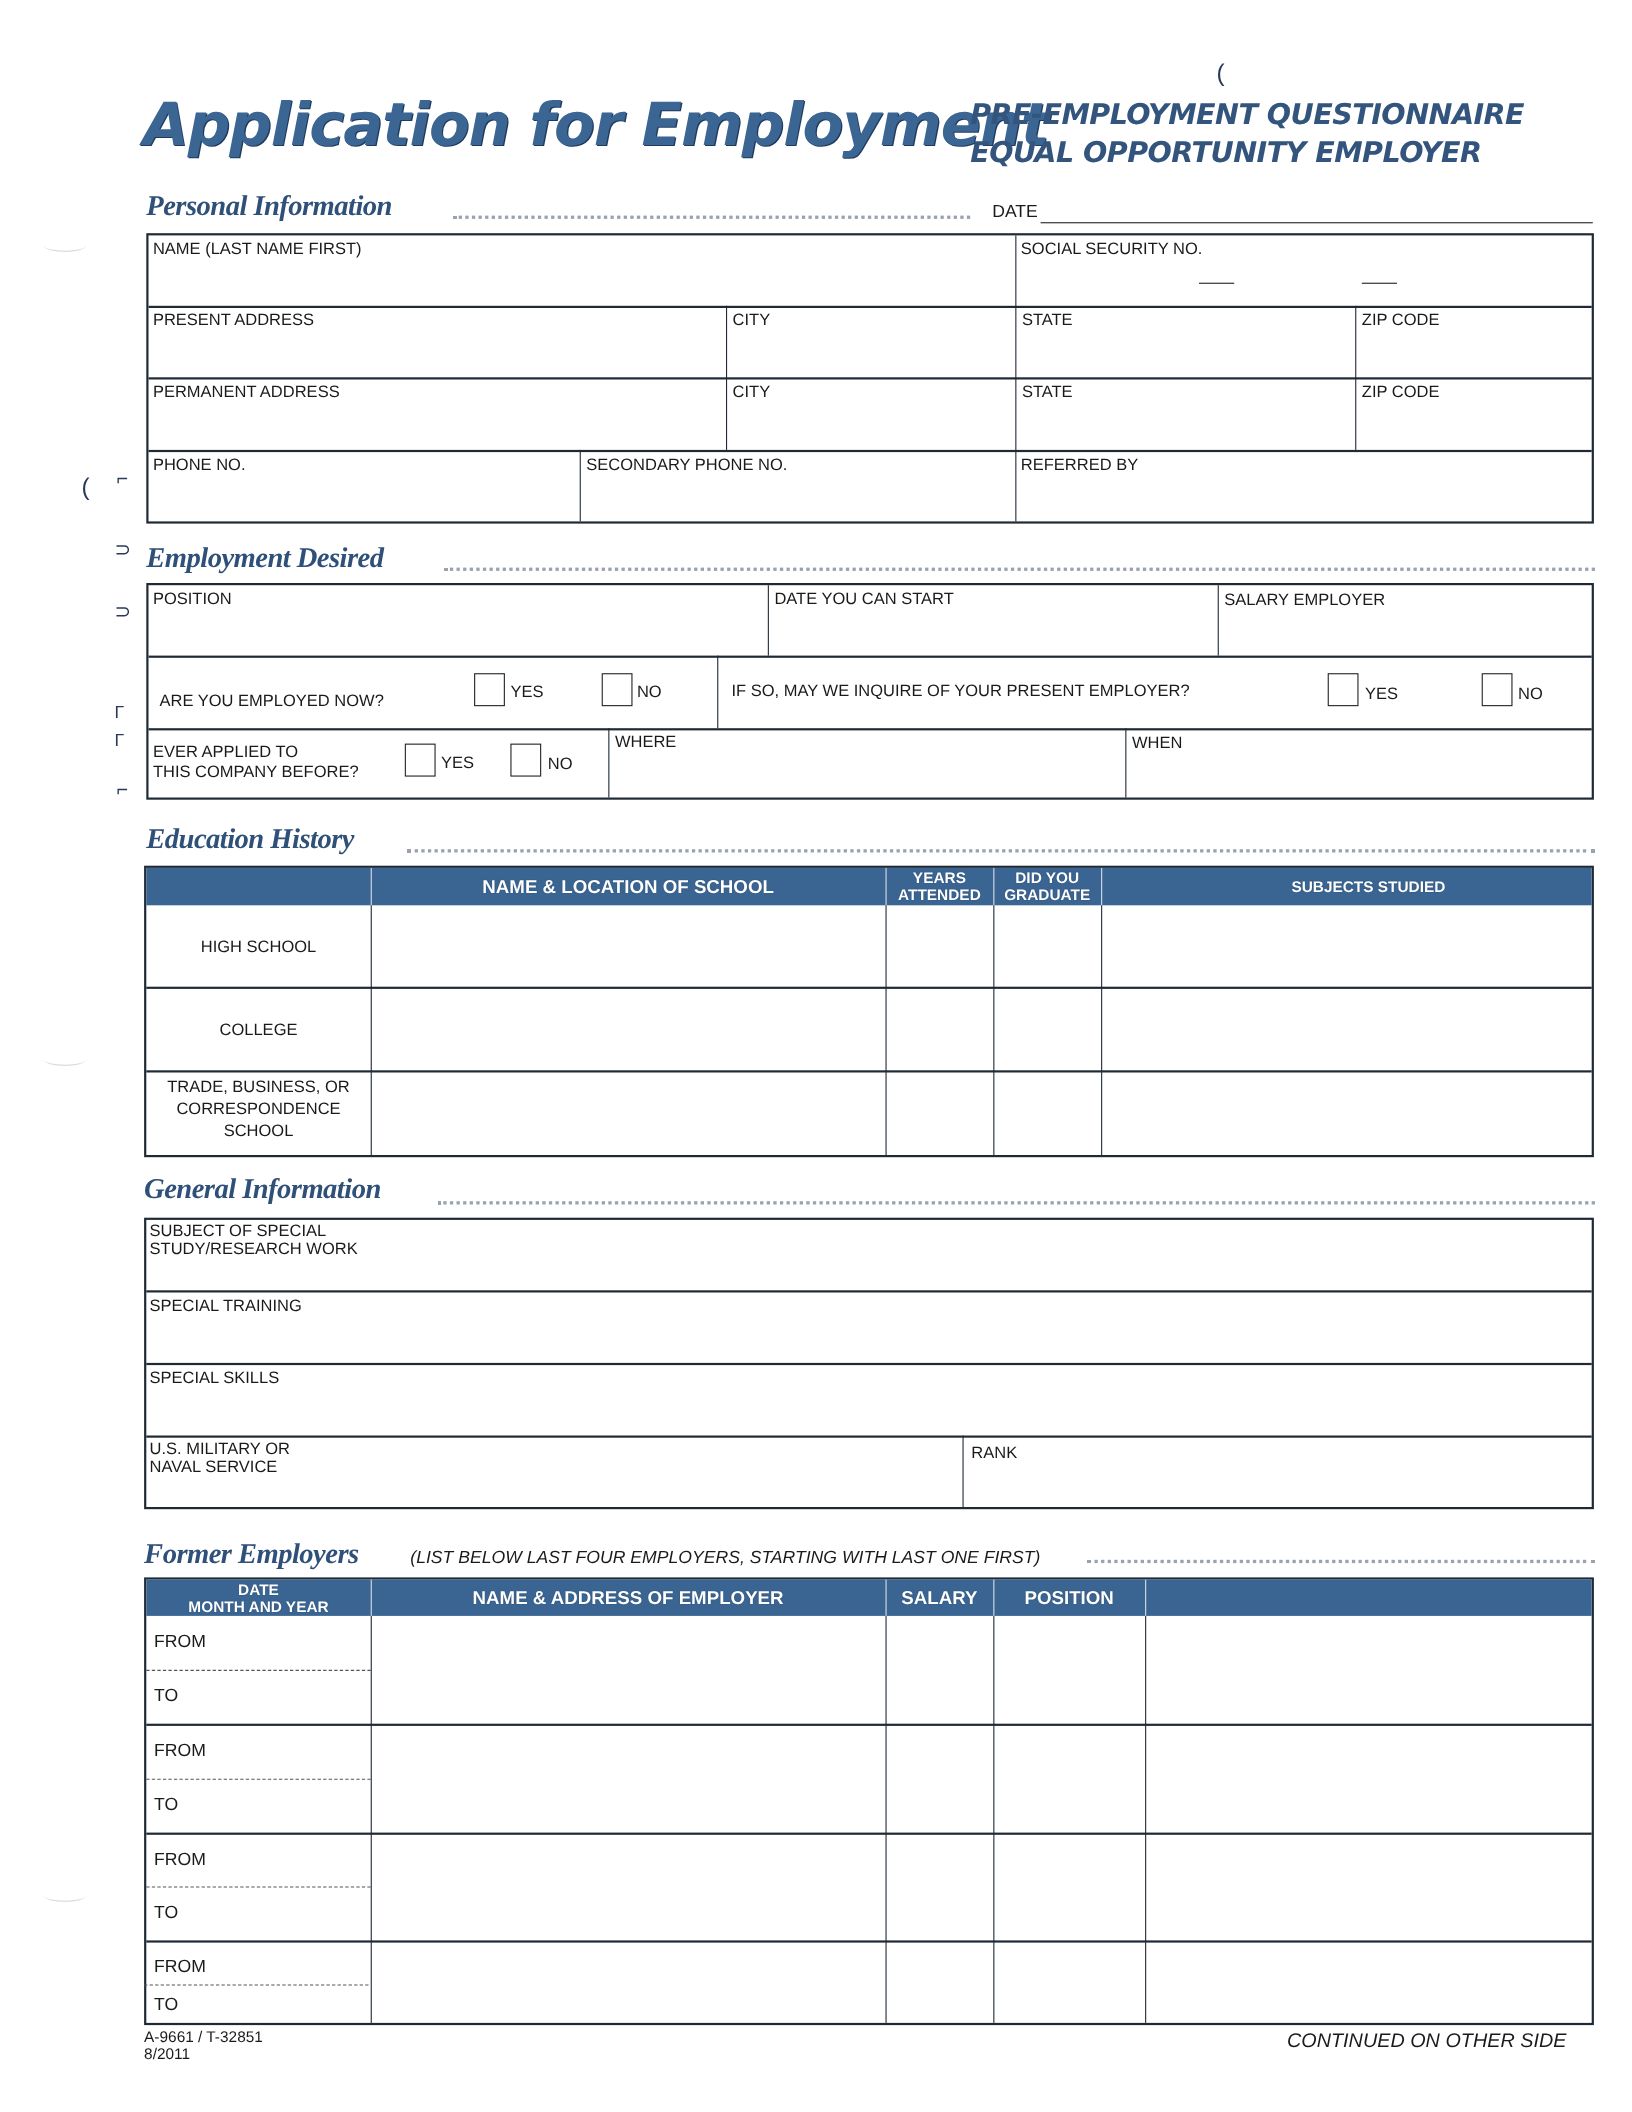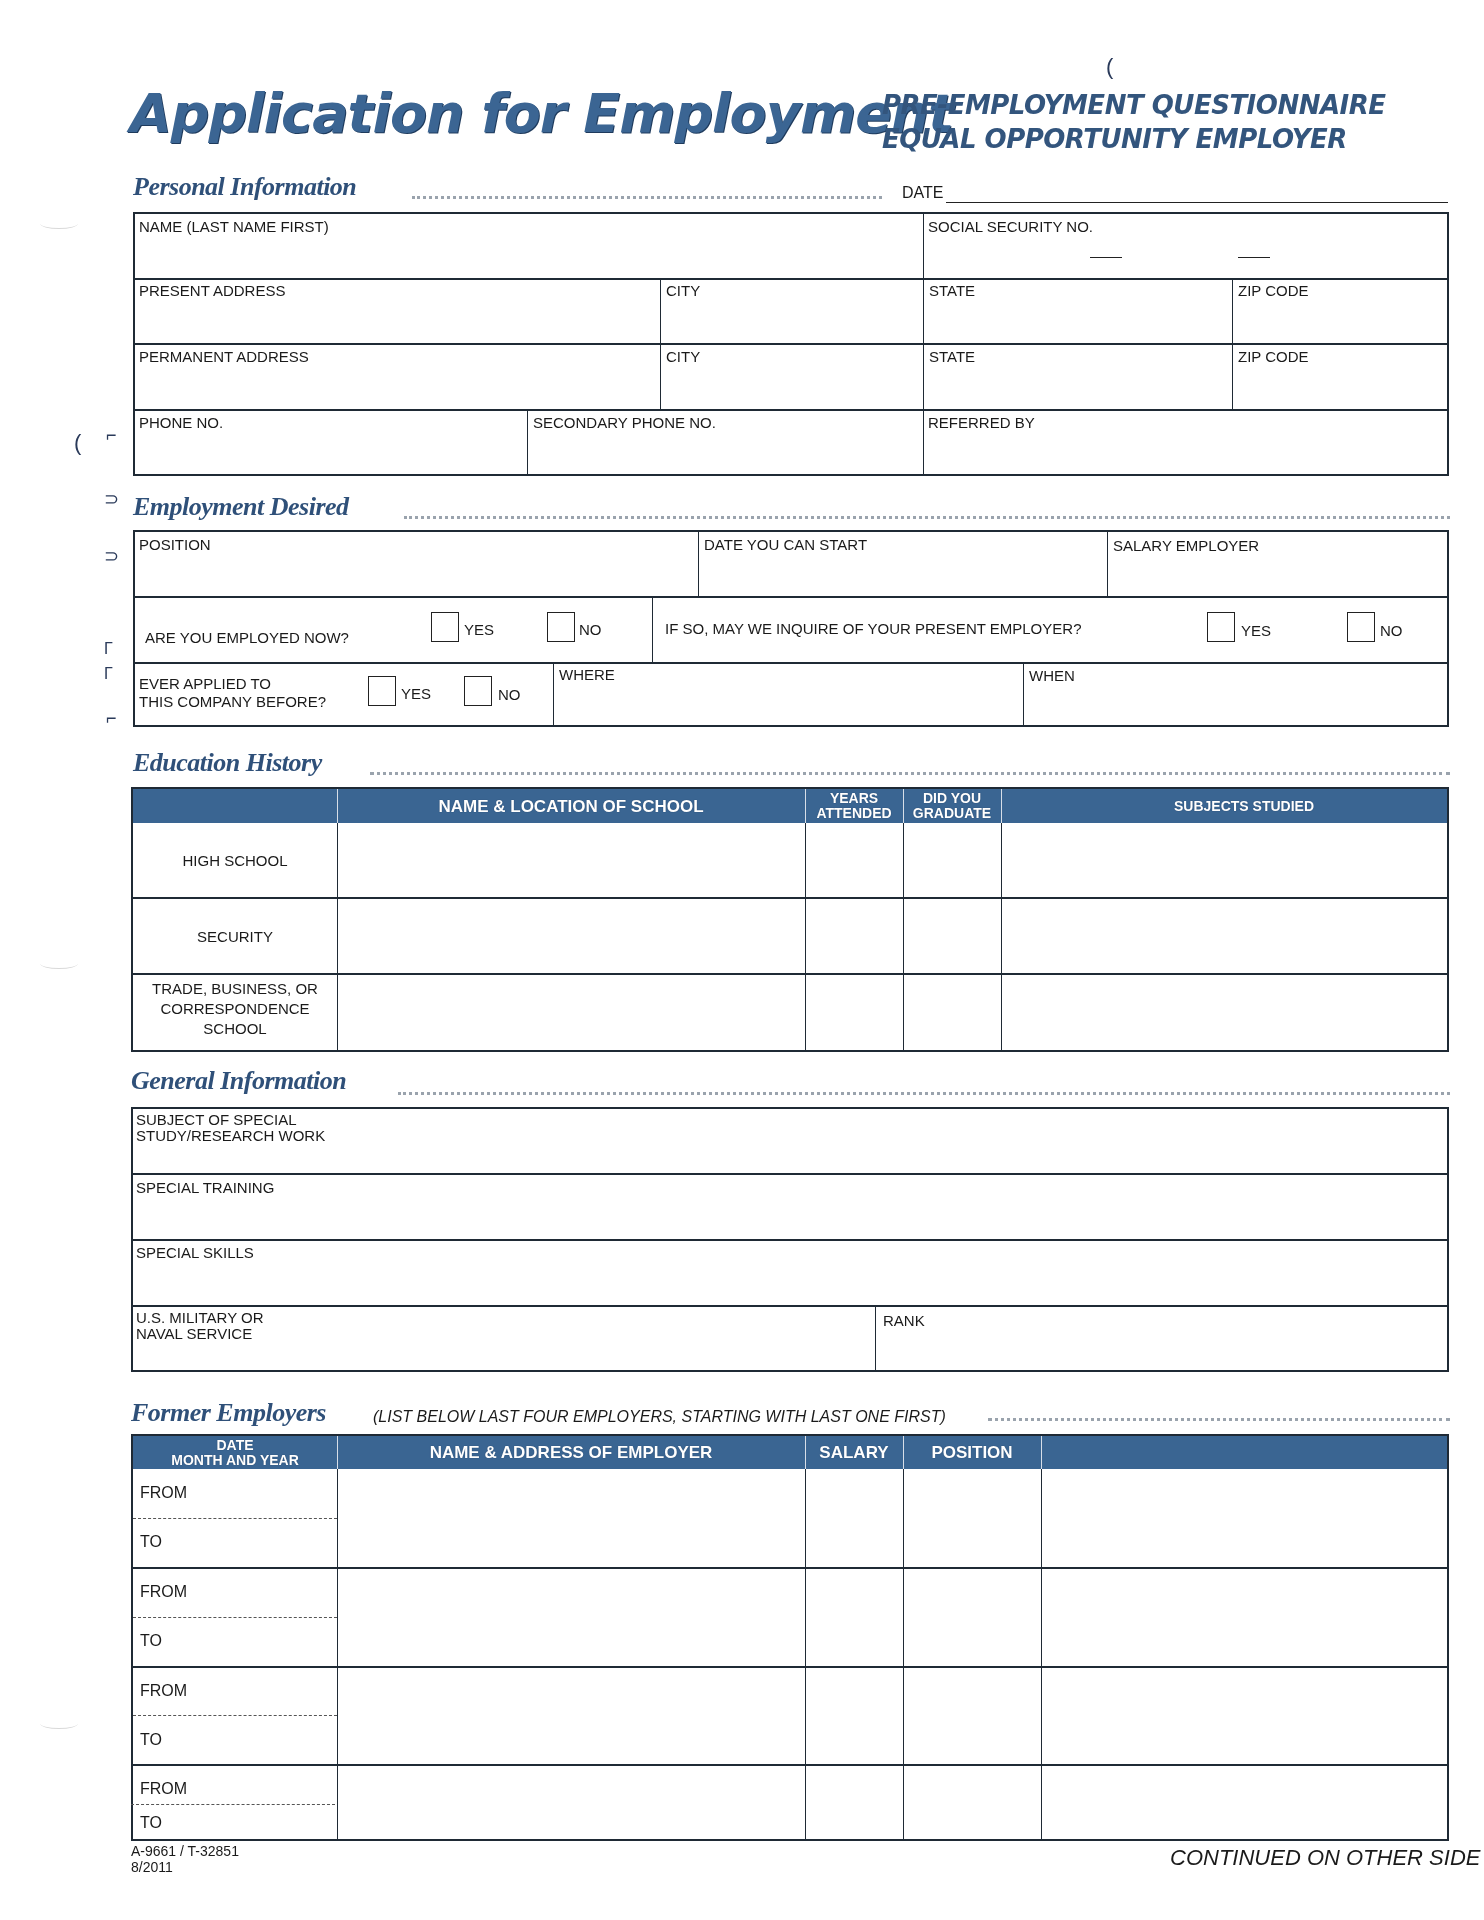--- a/index.html
+++ b/index.html
@@ -156,21 +156,21 @@
   <div class="vl" style="left:672px; top:34px; height:227px;"></div>
   <div class="vl" style="left:770px; top:34px; height:227px;"></div>
   <div class="vl" style="left:868px; top:34px; height:227px;"></div>
 
   <div class="lbl" style="left:0; width:204px; top:63px; text-align:center;">HIGH SCHOOL</div>
   <div class="input-area" style="left:206px; top:36px; width:464px; height:70px;"></div>
   <div class="input-area" style="left:674px; top:36px; width:94px; height:70px;"></div>
   <div class="input-area" style="left:772px; top:36px; width:94px; height:70px;"></div>
   <div class="input-area" style="left:870px; top:36px; width:440px; height:70px;"></div>
 
-  <div class="lbl" style="left:0; width:204px; top:139px; text-align:center;">SECURITY</div>
+  <div class="lbl" style="left:0; width:204px; top:139px; text-align:center;">COLLEGE</div>
   <div class="input-area" style="left:206px; top:110px; width:464px; height:72px;"></div>
   <div class="input-area" style="left:674px; top:110px; width:94px; height:72px;"></div>
   <div class="input-area" style="left:772px; top:110px; width:94px; height:72px;"></div>
   <div class="input-area" style="left:870px; top:110px; width:440px; height:72px;"></div>
 
   <div class="lbl" style="left:0; width:204px; top:191px; text-align:center;">TRADE, BUSINESS, OR</div>
   <div class="lbl" style="left:0; width:204px; top:211px; text-align:center;">CORRESPONDENCE</div>
   <div class="lbl" style="left:0; width:204px; top:231px; text-align:center;">SCHOOL</div>
   <div class="input-area" style="left:206px; top:186px; width:464px; height:74px;"></div>
   <div class="input-area" style="left:674px; top:186px; width:94px; height:74px;"></div>
@@ -269,21 +269,21 @@
   <div class="input-area" style="left:40px; top:368px; width:160px; height:34px;"></div>
   <div class="input-area" style="left:206px; top:331px; width:464px; height:72px;"></div>
   <div class="input-area" style="left:674px; top:331px; width:94px; height:72px;"></div>
   <div class="input-area" style="left:772px; top:331px; width:134px; height:72px;"></div>
   <div class="input-area" style="left:910px; top:331px; width:400px; height:72px;"></div>
 </div>
 <div class="hl-dot" style="position:absolute; left:131px; width:204px; top:1804px;"></div>
 
 <div class="abs" style="left:131px; top:1843px; font-size:14px; line-height:16px;">A-9661 / T-32851</div>
 <div class="abs" style="left:131px; top:1859px; font-size:14px; line-height:16px;">8/2011</div>
-<div class="abs" style="left:1170px; top:1845px; font-size:22px; font-style:italic; white-space:nowrap;">CONTINUED ON OTHER SIDE</div>
+<div class="abs" style="left:1170px; top:1845px; font-size:18px; font-style:italic; white-space:nowrap;">CONTINUED ON OTHER SIDE</div>
 
 <div class="abs" style="left:40px; top:218px; width:38px; height:10px; border-bottom:1.5px solid #d9d9d9; border-radius:0 0 50% 50%;"></div>
 <div class="abs" style="left:40px; top:958px; width:38px; height:10px; border-bottom:1.5px solid #d9d9d9; border-radius:0 0 50% 50%;"></div>
 <div class="abs" style="left:40px; top:1718px; width:38px; height:10px; border-bottom:1.5px solid #d9d9d9; border-radius:0 0 50% 50%;"></div>
 <div class="mark" style="left:74px; top:430px;">(</div>
 <div class="mark" style="left:106px; top:425px; font-size:18px;">⌐</div>
 <div class="mark" style="left:104px; top:488px; font-size:18px;">⊃</div>
 <div class="mark" style="left:104px; top:545px; font-size:18px;">⊃</div>
 <div class="mark" style="left:104px; top:640px; font-size:16px;">Г</div>
 <div class="mark" style="left:104px; top:665px; font-size:16px;">Г</div>

